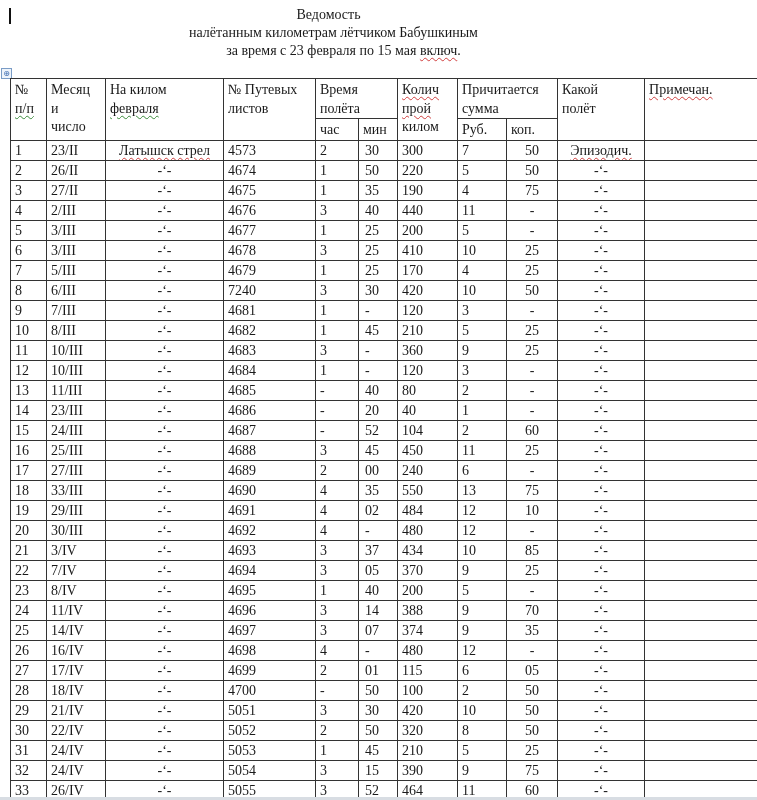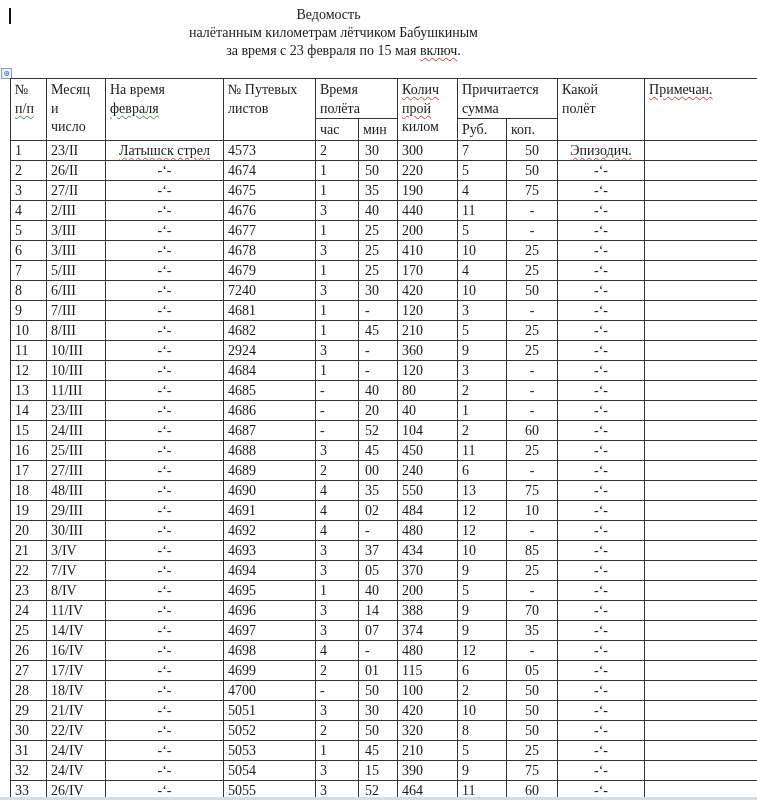--- a/index.html
+++ b/index.html
@@ -53,21 +53,21 @@
       <col style="width:60px">
       <col style="width:49px">
     <col style="width:51px">
       <col style="width:87px">
       <col style="width:146px">
   </colgroup>
   <thead>
     <tr>
       <th rowspan="2"><span>№</span><br><span class="sqg">п/п</span></th>
       <th rowspan="2"><span>Месяц</span><br><span>и</span><br><span>число</span></th>
-      <th rowspan="2"><span>На время</span><br><span class="sqg">февраля</span></th>
+      <th rowspan="2"><span>На килом</span><br><span class="sqg">февраля</span></th>
       <th rowspan="2"><span>№ Путевых</span><br><span>листов</span></th>
       <th colspan="2"><span>Время</span><br><span>полёта</span></th>
       <th rowspan="2"><span class="sq">Колич</span><br><span class="sq">прой</span><br><span>килом</span></th>
       <th colspan="2"><span>Причитается</span><br><span>сумма</span></th>
       <th rowspan="2"><span>Какой</span><br><span>полёт</span></th>
       <th rowspan="2"><span class="sq">Примечан.</span></th>
     </tr>
     <tr>
       <th>час</th>
       <th>мин</th>
@@ -203,21 +203,21 @@
         <td>210</td>
         <td>5</td>
         <td class="c">25</td>
         <td class="c">-‘-</td>
         <td></td>
       </tr>
       <tr>
         <td>11</td>
         <td>10/III</td>
         <td class="c">-‘-</td>
-        <td>2924</td>
+        <td>4683</td>
         <td>3</td>
         <td class="mn">-</td>
         <td>360</td>
         <td>9</td>
         <td class="c">25</td>
         <td class="c">-‘-</td>
         <td></td>
       </tr>
       <tr>
         <td>12</td>
@@ -292,21 +292,21 @@
         <td>2</td>
         <td class="mn">00</td>
         <td>240</td>
         <td>6</td>
         <td class="c">-</td>
         <td class="c">-‘-</td>
         <td></td>
       </tr>
       <tr>
         <td>18</td>
-        <td>48/III</td>
+        <td>33/III</td>
         <td class="c">-‘-</td>
         <td>4690</td>
         <td>4</td>
         <td class="mn">35</td>
         <td>550</td>
         <td>13</td>
         <td class="c">75</td>
         <td class="c">-‘-</td>
         <td></td>
       </tr>

